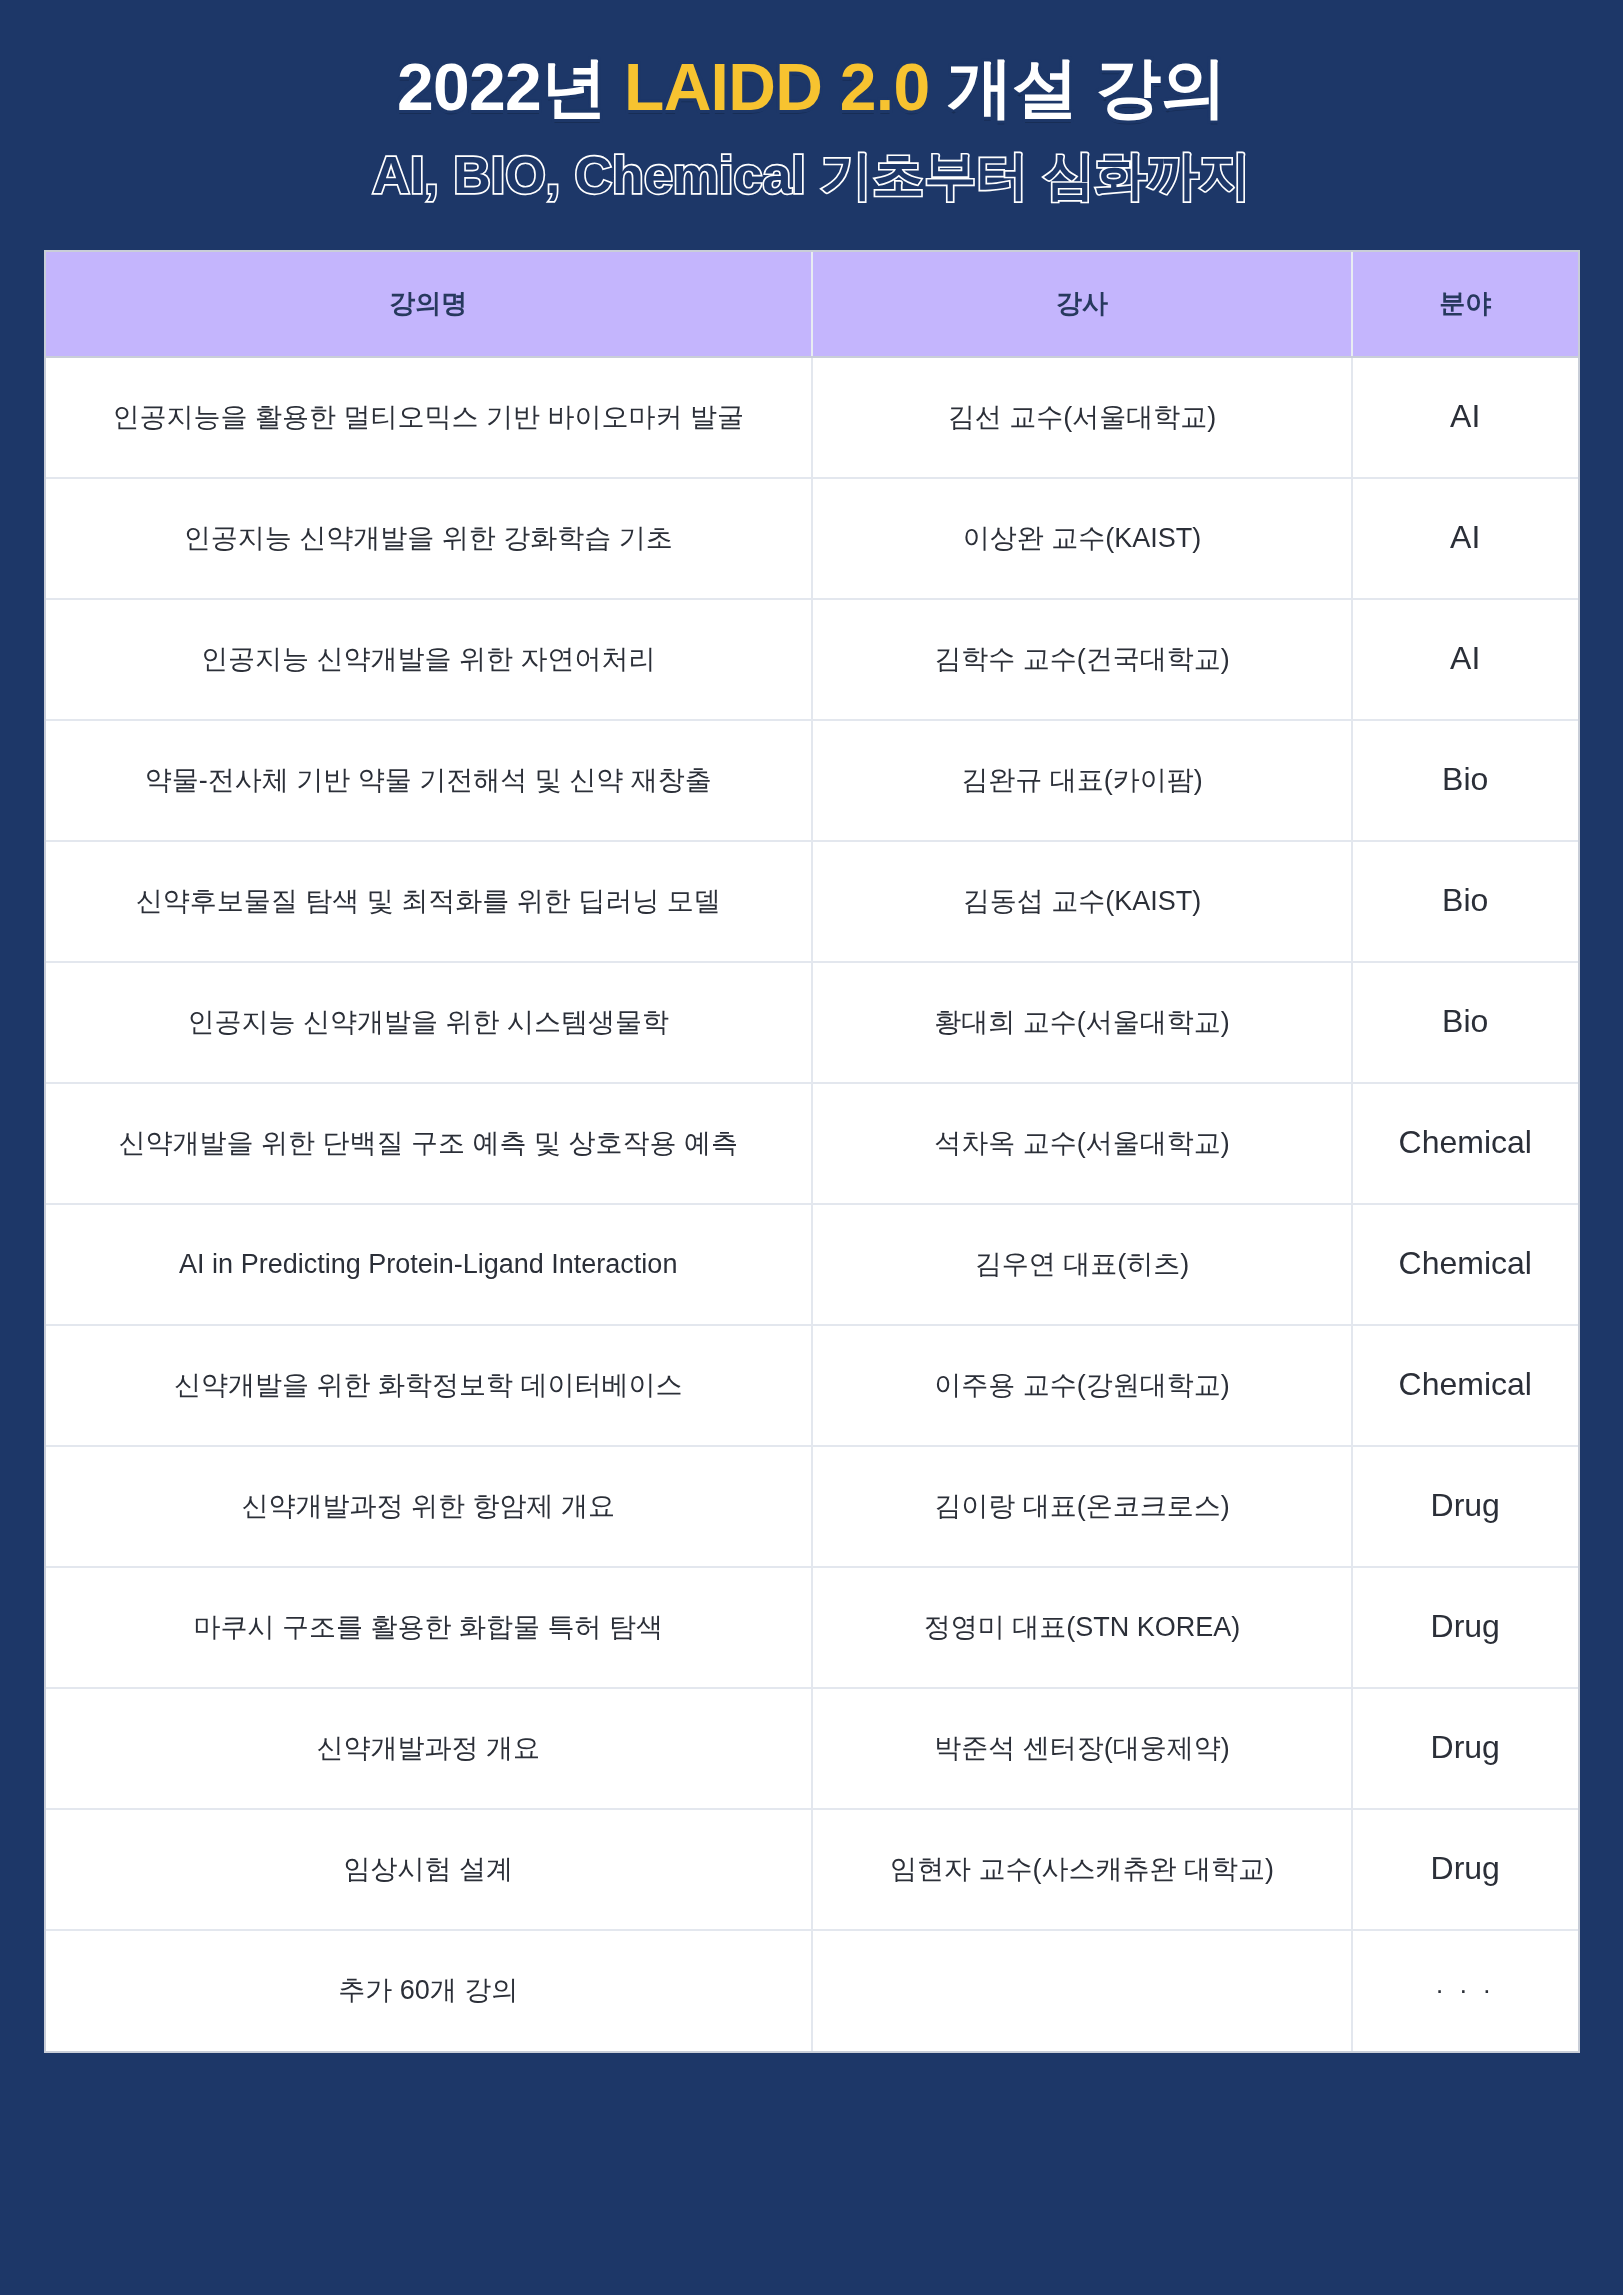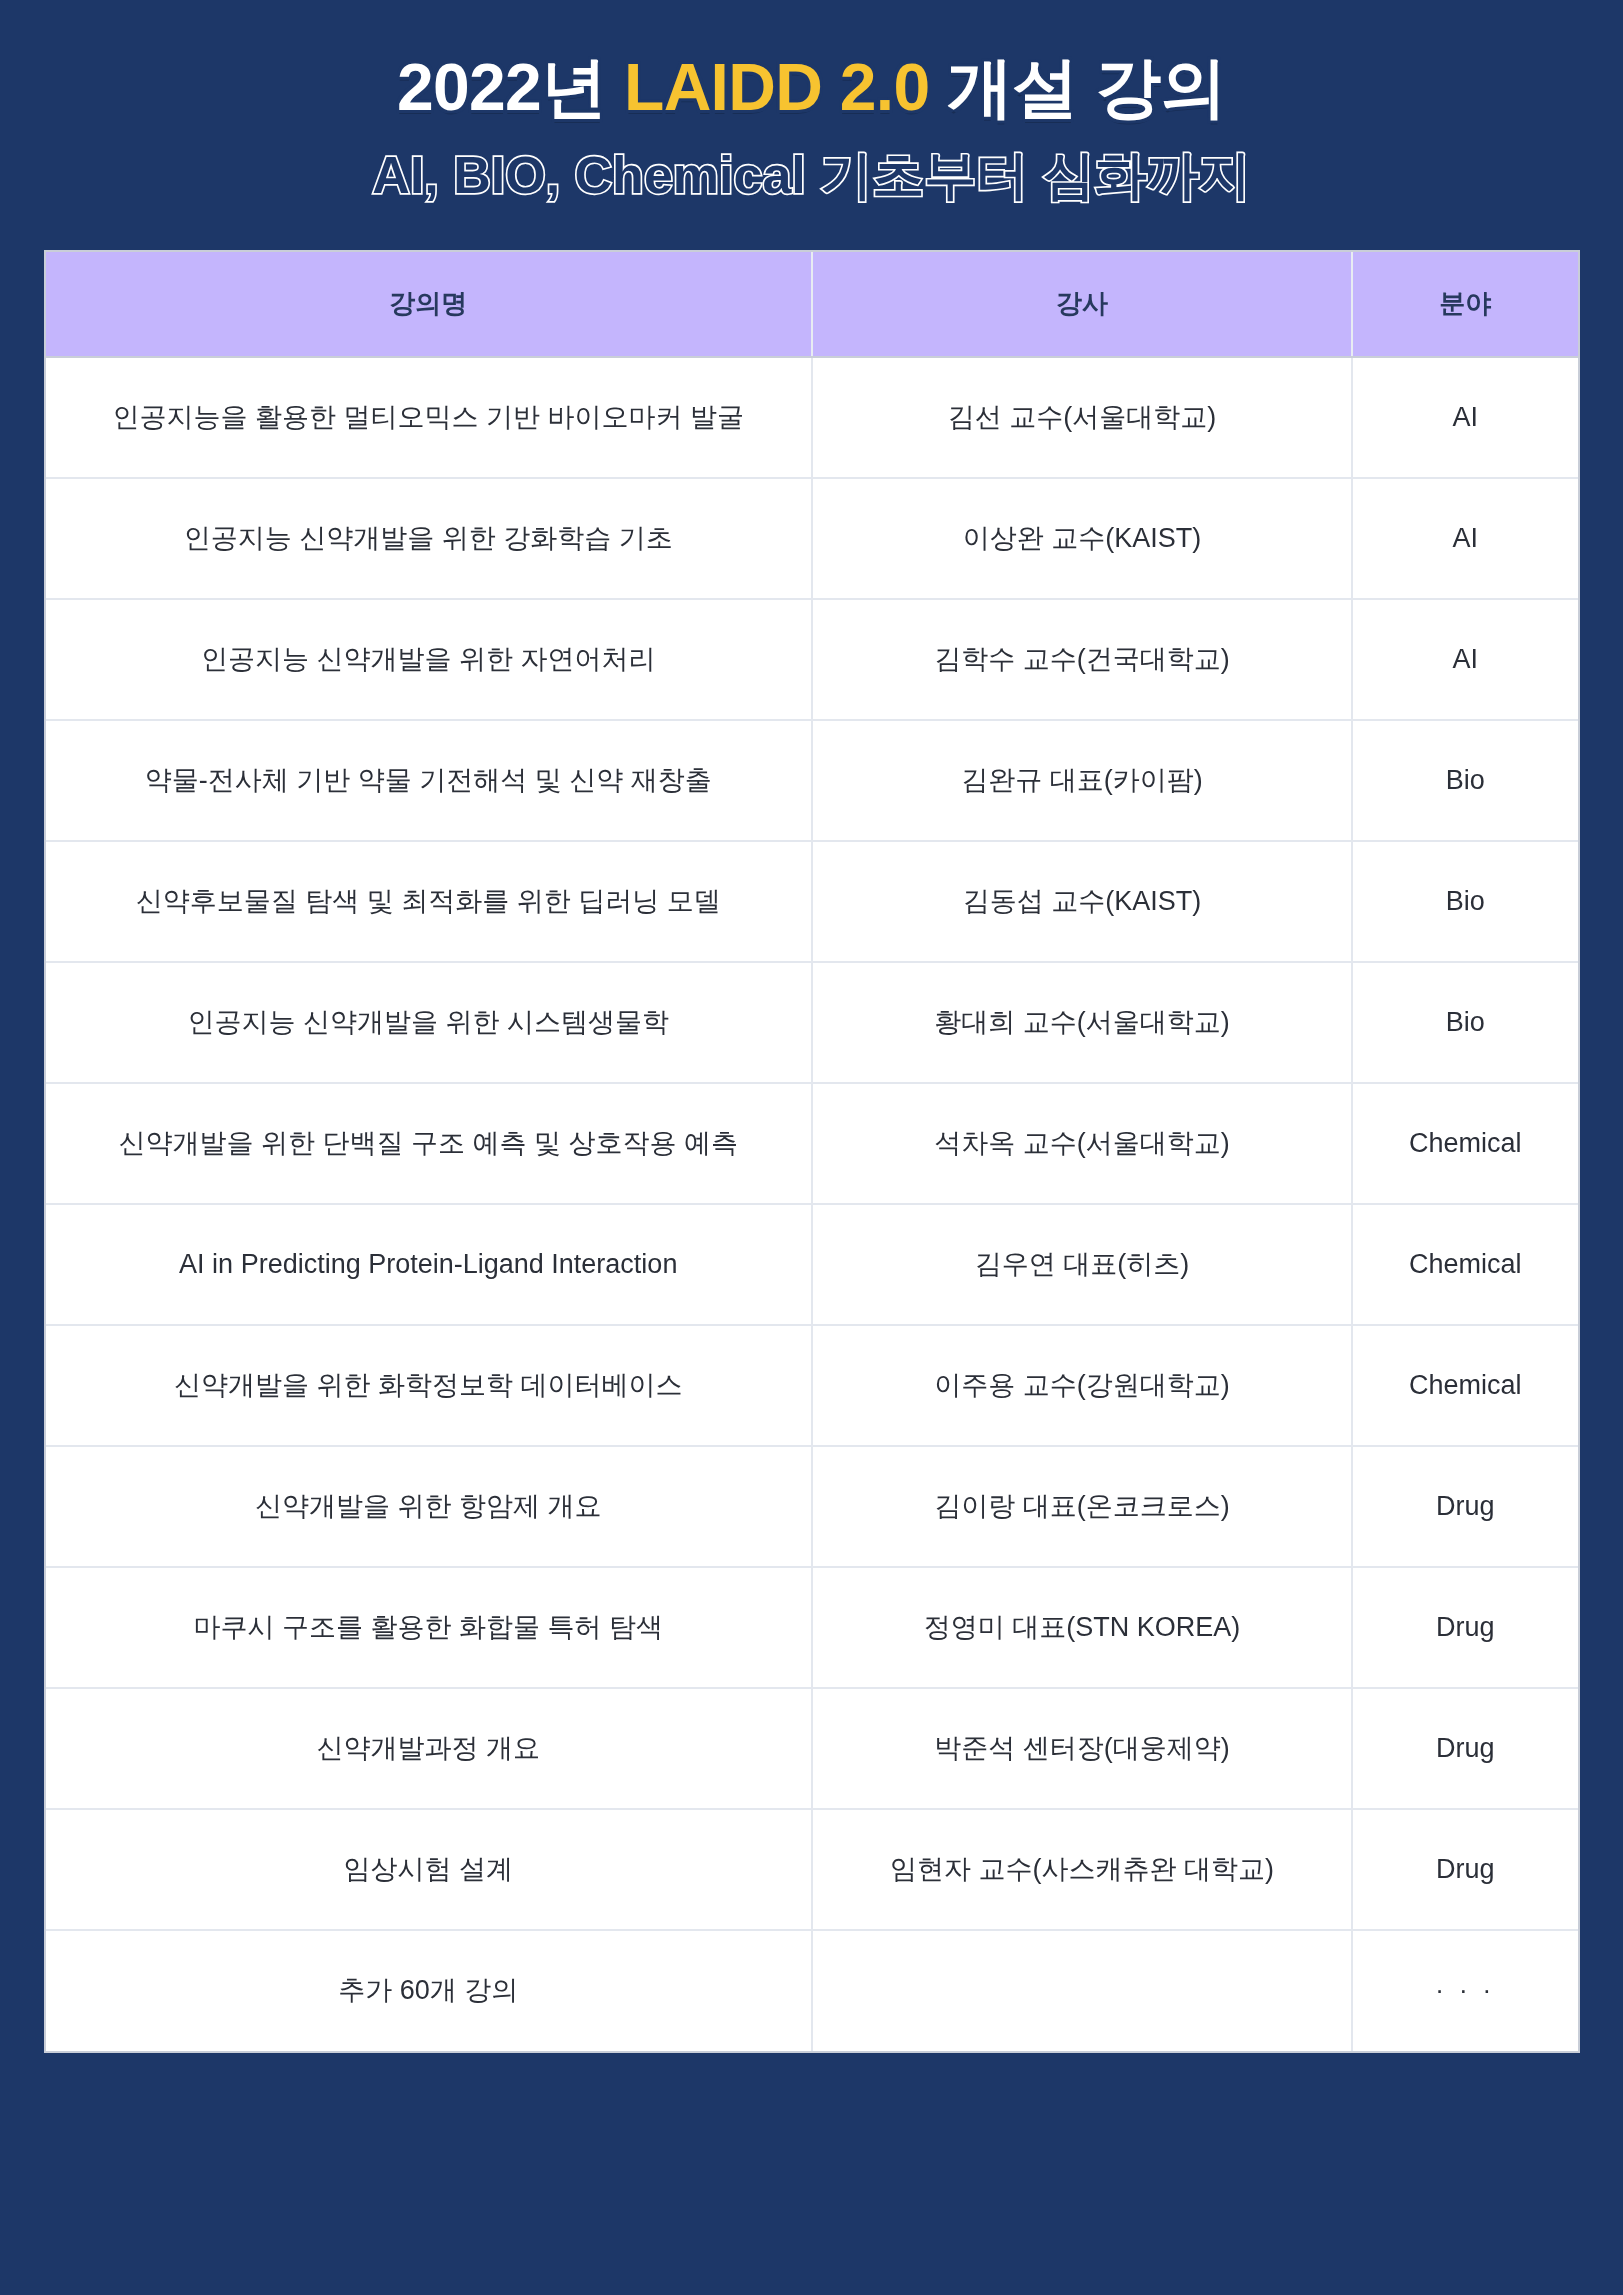--- a/index.html
+++ b/index.html
@@ -93,21 +93,21 @@
     padding: 0 10.5px;
     line-height: 1.3;
   }
   tbody td:last-child { border-right: none; }
   tbody tr:last-child td { border-bottom: none; }
 
   .col-course { width: 734px; }
   .col-lecturer { width: 517px; }
   .col-field { width: 216px; }
 
-  .field-cell { font-size: 27px; color: #2b2f38; }
+  .field-cell { font-size: 32px; color: #2b2f38; }
   .dots { letter-spacing: 3.9px; font-size: 26px; }
 </style>
 </head>
 <body>
 
 <div class="poster">
 
   <div class="header">
     <div class="title-main"><span>2022년 </span><span class="accent">LAIDD 2.0</span><span> 개설 강의</span></div>
     <div class="title-sub">AI, BIO, Chemical 기초부터 심화까지</div>
@@ -167,21 +167,21 @@
           <td>AI in Predicting Protein-Ligand Interaction</td>
           <td>김우연 대표(히츠)</td>
           <td class="field-cell">Chemical</td>
         </tr>
         <tr>
           <td>신약개발을 위한 화학정보학 데이터베이스</td>
           <td>이주용 교수(강원대학교)</td>
           <td class="field-cell">Chemical</td>
         </tr>
         <tr>
-          <td>신약개발을 위한 항암제 개요</td>
+          <td>신약개발과정 위한 항암제 개요</td>
           <td>김이랑 대표(온코크로스)</td>
           <td class="field-cell">Drug</td>
         </tr>
         <tr>
           <td>마쿠시 구조를 활용한 화합물 특허 탐색</td>
           <td>정영미 대표(STN KOREA)</td>
           <td class="field-cell">Drug</td>
         </tr>
         <tr>
           <td>신약개발과정 개요</td>

